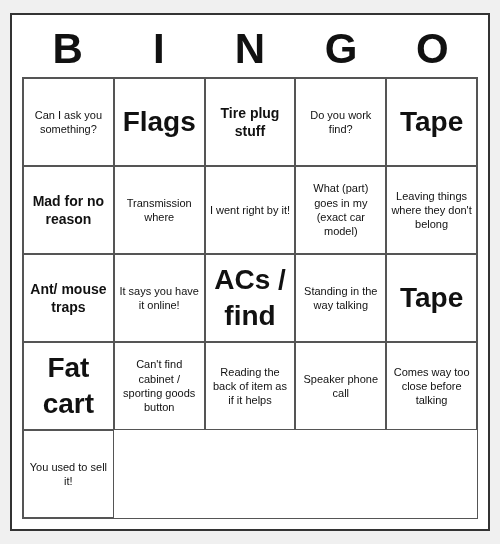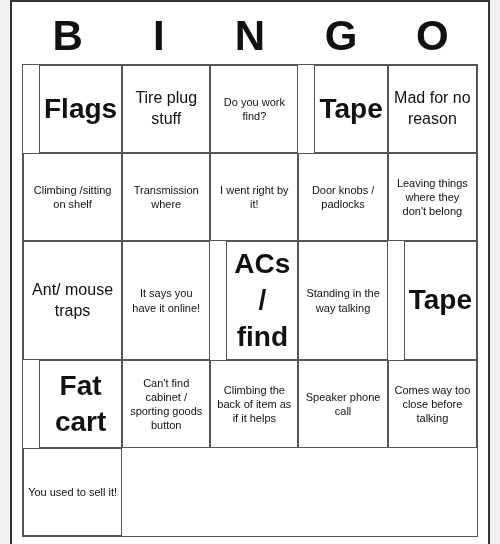--- a/index.html
+++ b/index.html
@@ -54,57 +54,56 @@
       align-items: center;
       justify-content: center;
       text-align: center;
       font-size: 11px;
       line-height: 1.3;
       color: #111;
       background: white;
     }
 
     .bingo-cell.large-text {
-      font-size: 16px;
-      font-weight: normal;
+      font-size: 14px;
+      font-weight: bold;
     }
 
     .bingo-cell.xlarge-text {
       font-size: 28px;
       font-weight: bold;
-      margin-left: 16px;
     }
   </style>
 </head>
 <body>
 
 <div class="bingo-card">
   <div class="bingo-header">
     <span class="bingo-letter">B</span>
     <span class="bingo-letter">I</span>
     <span class="bingo-letter">N</span>
     <span class="bingo-letter">G</span>
     <span class="bingo-letter">O</span>
   </div>
   <div class="bingo-grid" id="grid-container">
+  <div class="bingo-cell">Can I ask you something?</div>
       <div class="bingo-cell xlarge-text">Flags</div>
       <div class="bingo-cell large-text">Tire plug stuff</div>
       <div class="bingo-cell">Do you work find?</div>
       <div class="bingo-cell xlarge-text">Tape</div>
       <div class="bingo-cell large-text">Mad for no reason</div>
-      <div class="bingo-cell">Climbing /sitting on shelf</div>
       <div class="bingo-cell">Transmission where</div>
       <div class="bingo-cell">I went right by it!</div>
-      <div class="bingo-cell">Door knobs / padlocks</div>
+      <div class="bingo-cell">What (part) goes in my (exact car model)</div>
       <div class="bingo-cell">Leaving things where they don't belong</div>
       <div class="bingo-cell large-text">Ant/ mouse traps</div>
       <div class="bingo-cell">It says you have it online!</div>
       <div class="bingo-cell xlarge-text">ACs / find</div>
       <div class="bingo-cell">Standing in the way talking</div>
       <div class="bingo-cell xlarge-text">Tape</div>
       <div class="bingo-cell xlarge-text">Fat cart</div>
       <div class="bingo-cell">Can't find cabinet / sporting goods button</div>
-      <div class="bingo-cell">Climbing the back of item as if it helps</div>
+      <div class="bingo-cell">Reading the back of item as if it helps</div>
       <div class="bingo-cell">Speaker phone call</div>
       <div class="bingo-cell">Comes way too close before talking</div>
       <div class="bingo-cell">You used to sell it!</div>
     </div>
 </div>
 
 </body></html>

